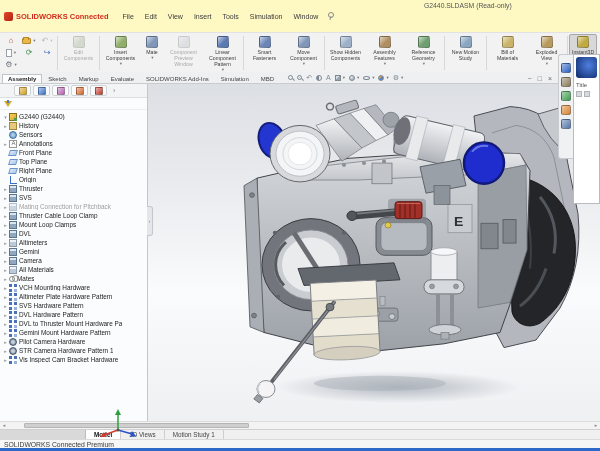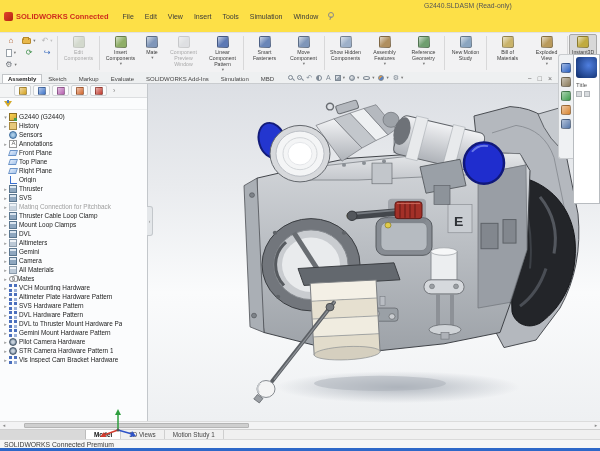--- a/index.html
+++ b/index.html
@@ -1,21 +1,21 @@
 <!DOCTYPE html>
 <html><head>
 <meta charset="utf-8">
 <style>
   * { margin:0; padding:0; box-sizing:border-box; }
   html,body { width:600px; height:451px; overflow:hidden; }
   body { font-family:"Liberation Sans", sans-serif; background:#fff; position:relative; }
   #app { width:600px; height:451px; position:relative; display:flex; flex-direction:column; background:#f2f2f3; }
 
   
-  .titlebar { height:30px; background:#fde047; border-bottom:1px solid #e2e2e2; display:flex; align-items:center; padding:16px 4px; position:relative; flex:none; }
+  .titlebar { height:30px; background:#fef9c3; border-bottom:1px solid #e2e2e2; display:flex; align-items:center; padding:16px 4px; position:relative; flex:none; }
   .logo-mark { width:9px; height:9px; background:linear-gradient(135deg,#e2442a,#b52312); border-radius:2px; margin-right:3px; flex:none; }
   .app-name { font-size:7.5px; font-weight:bold; color:#cf2c1d; margin-right:14px; white-space:nowrap; }
   .menubar { display:flex; gap:11px; }
   .menu-item { font-size:7px; color:#3a3a3a; cursor:default; }
   .pin { width:7px; height:8px; position:relative; margin-left:8px; }
   .pin::before { content:''; position:absolute; left:2px; top:0; width:4px; height:4px; border:1px solid #8a8a8a; border-radius:50%; }
   .pin::after { content:''; position:absolute; left:4px; top:4px; width:1px; height:4px; background:#8a8a8a; transform:rotate(20deg); }
   .doc-title { position:absolute; left:424px; top:2px; font-size:6.8px; color:#555; white-space:nowrap; }
 
   

